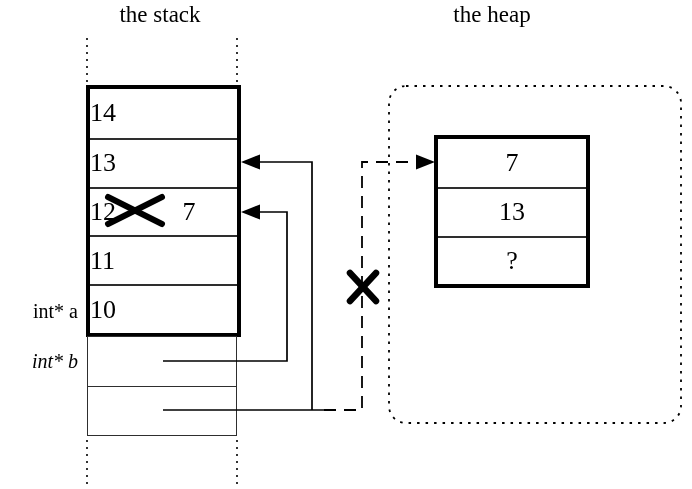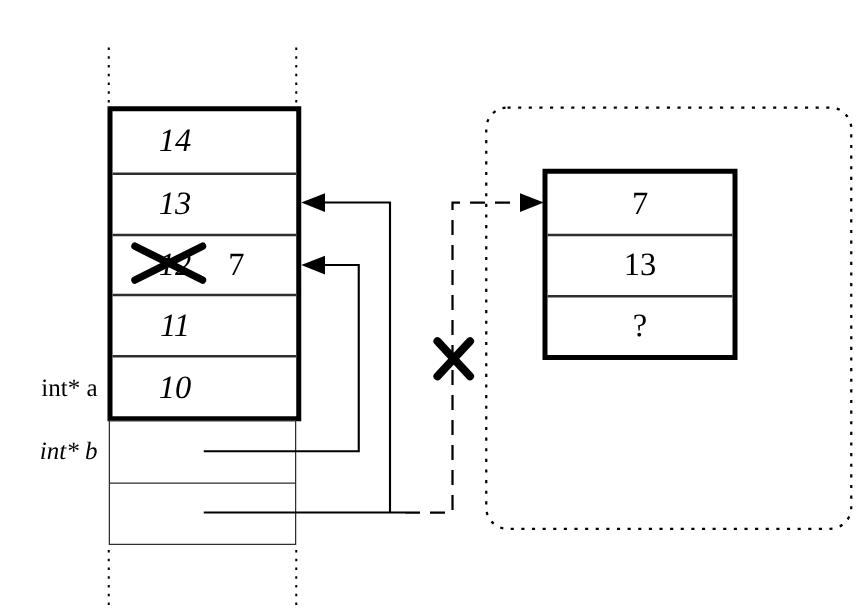--- a/index.html
+++ b/index.html
@@ -10,21 +10,21 @@
   .title-stack{left:50px;}
   .title-heap{left:382px;}
 
   
   .stackbox{position:absolute;left:86px;top:85px;width:155px;height:252px;
             border:4px solid #000;box-sizing:border-box;
             display:grid;grid-template-rows:repeat(5,1fr);}
   .scell{position:relative;}
   .scell + .scell{border-top:2px solid #2e2e2e;}
   .num{position:absolute;left:0;top:50%;transform:translateY(-50%);
-       width:100px;text-align:center;font-size:26px;font-style:italic;}
+       width:100px;font-size:26px;}
   .newval{position:absolute;left:82px;top:50%;transform:translateY(-50%);
           width:34px;text-align:center;font-size:26px;}
 
   
   .subcells{position:absolute;left:87px;top:336px;width:150px;height:100px;
             border:1.5px solid #2e2e2e;box-sizing:border-box;
             display:grid;grid-template-rows:1fr 1fr;}
   .subcell + .subcell{border-top:1.5px solid #2e2e2e;}
 
   
@@ -43,20 +43,22 @@
   .hnum{position:absolute;left:0;top:50%;transform:translateY(-50%);
         width:100%;text-align:center;font-size:26px;}
 
   svg.overlay{position:absolute;left:0;top:0;pointer-events:none;}
 </style>
 </head>
 <body>
 
 <div class="canvas">
 
+  <div class="title title-stack">the stack</div>
+  <div class="title title-heap">the heap</div>
 
   <div class="stackbox">
     <div class="scell">
       <span class="num">14</span>
     </div>
     <div class="scell">
       <span class="num">13</span>
     </div>
     <div class="scell">
       <span class="num">12</span>

